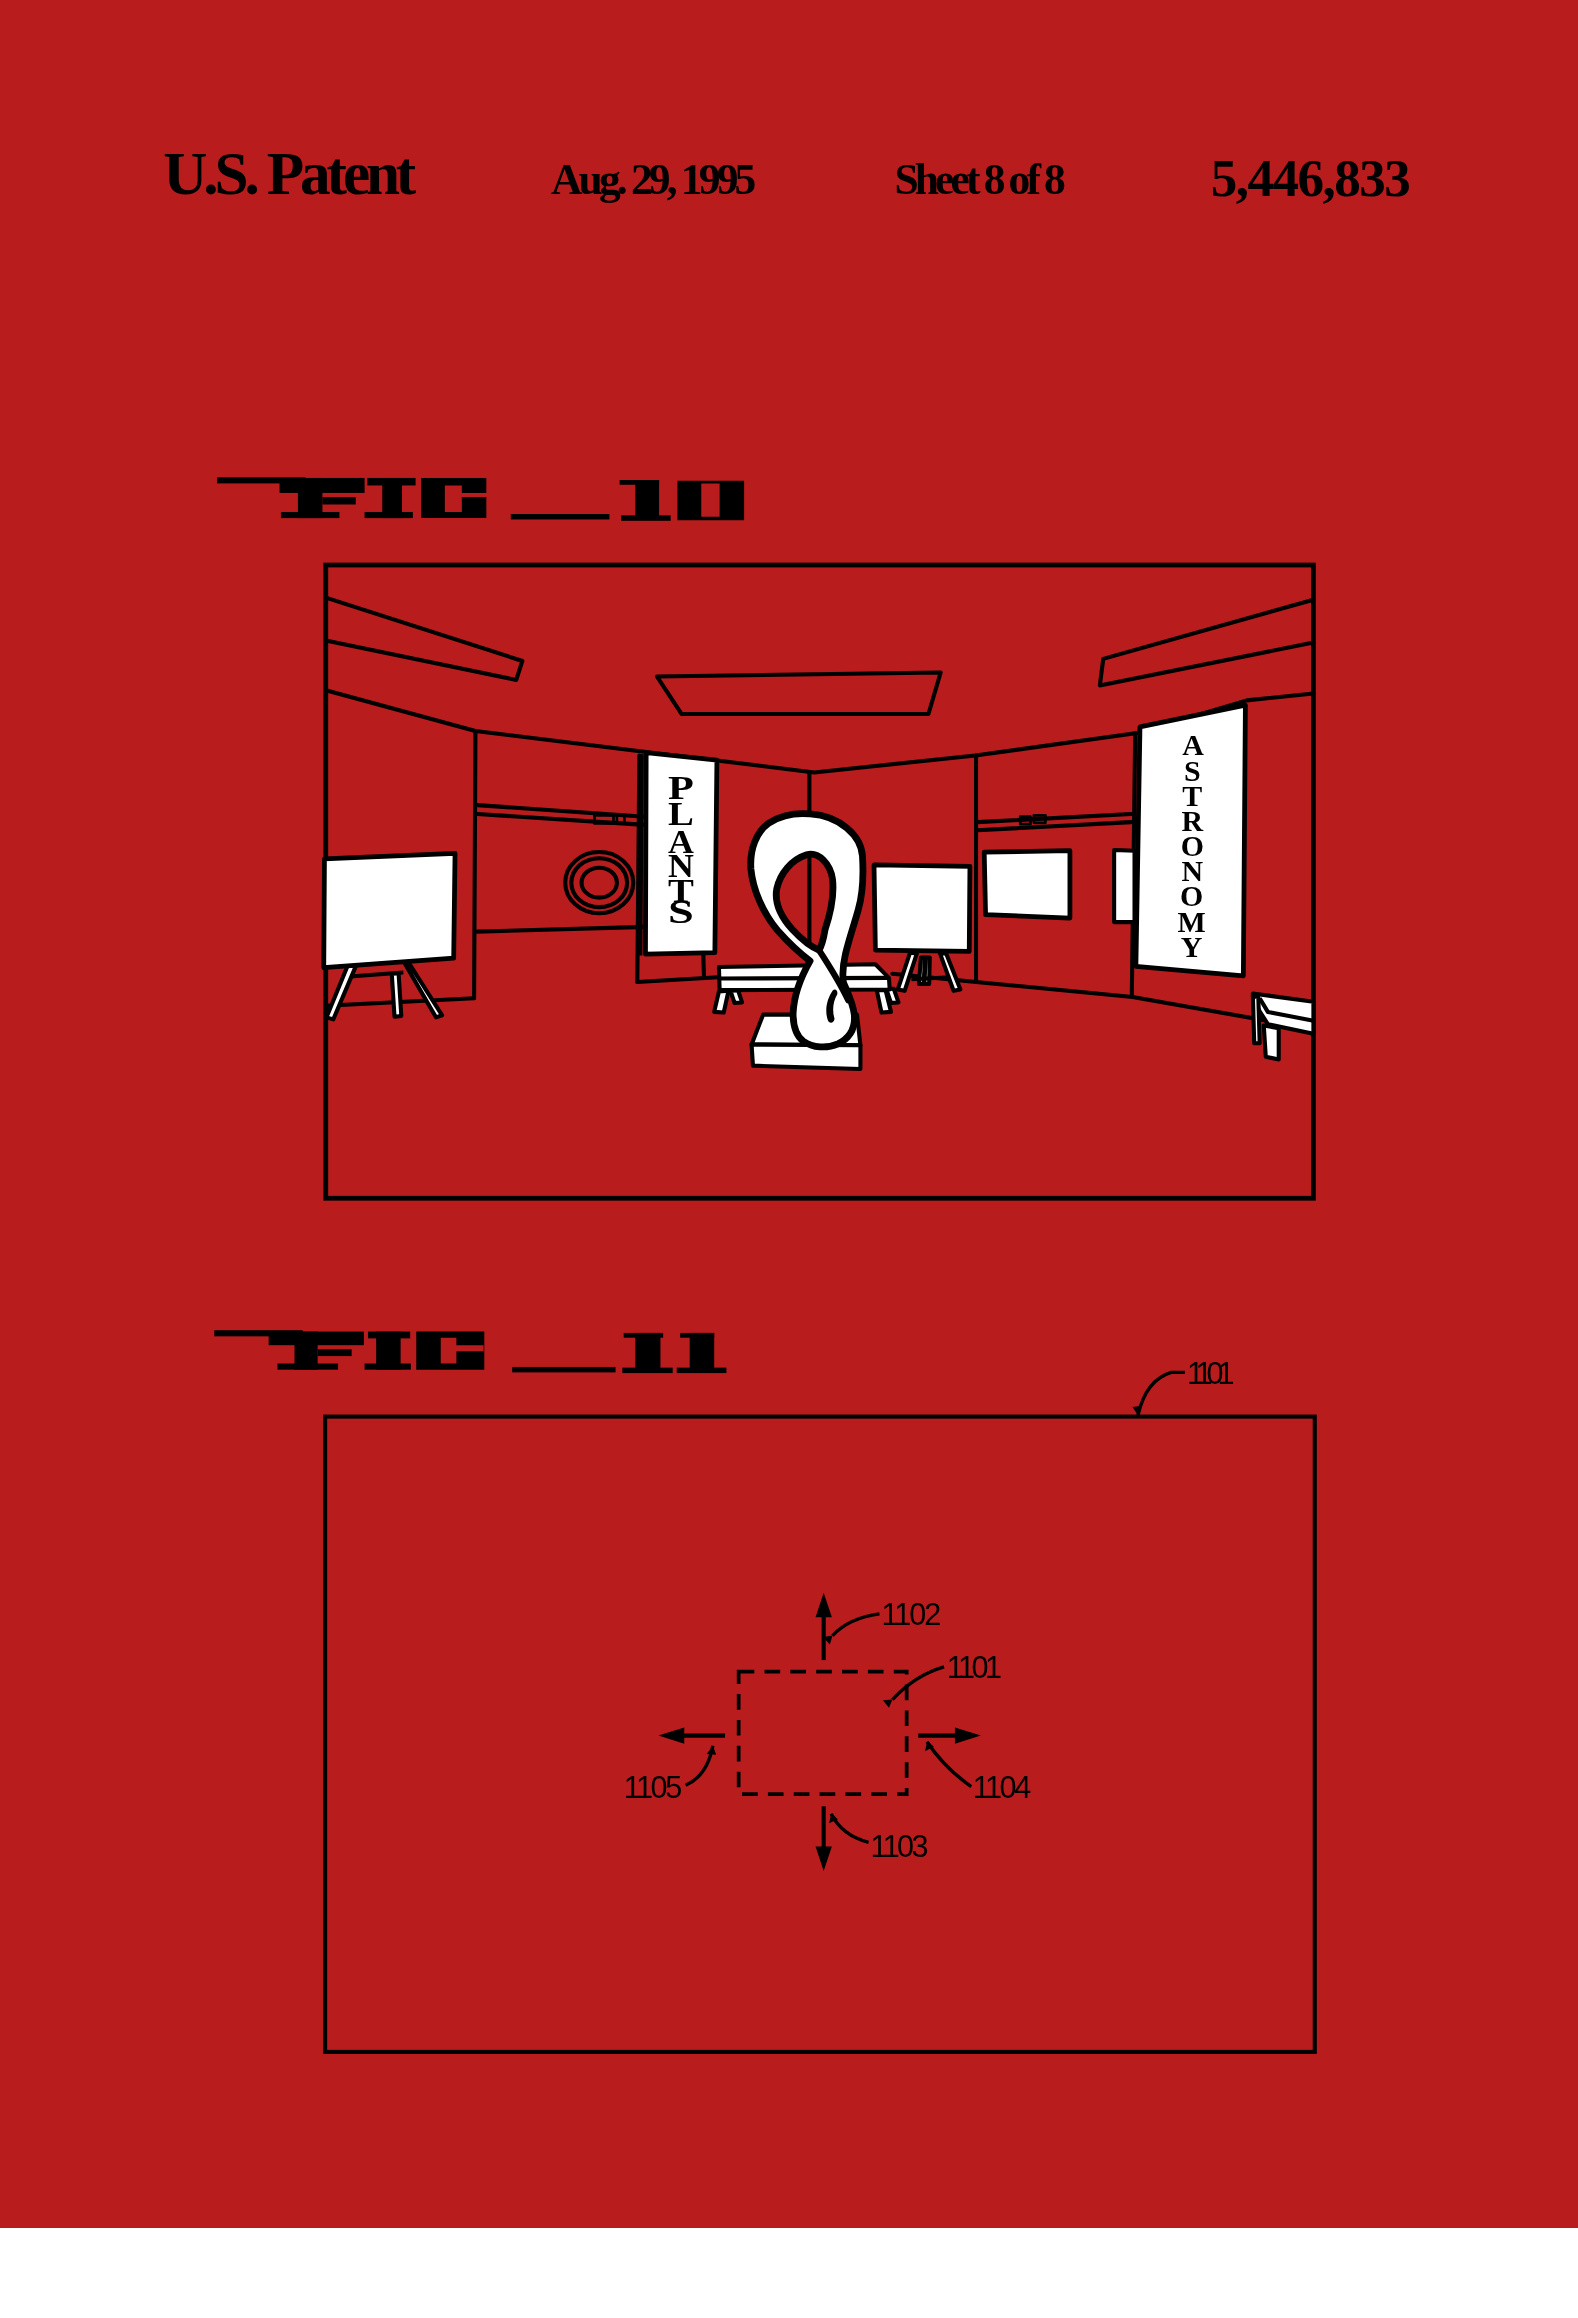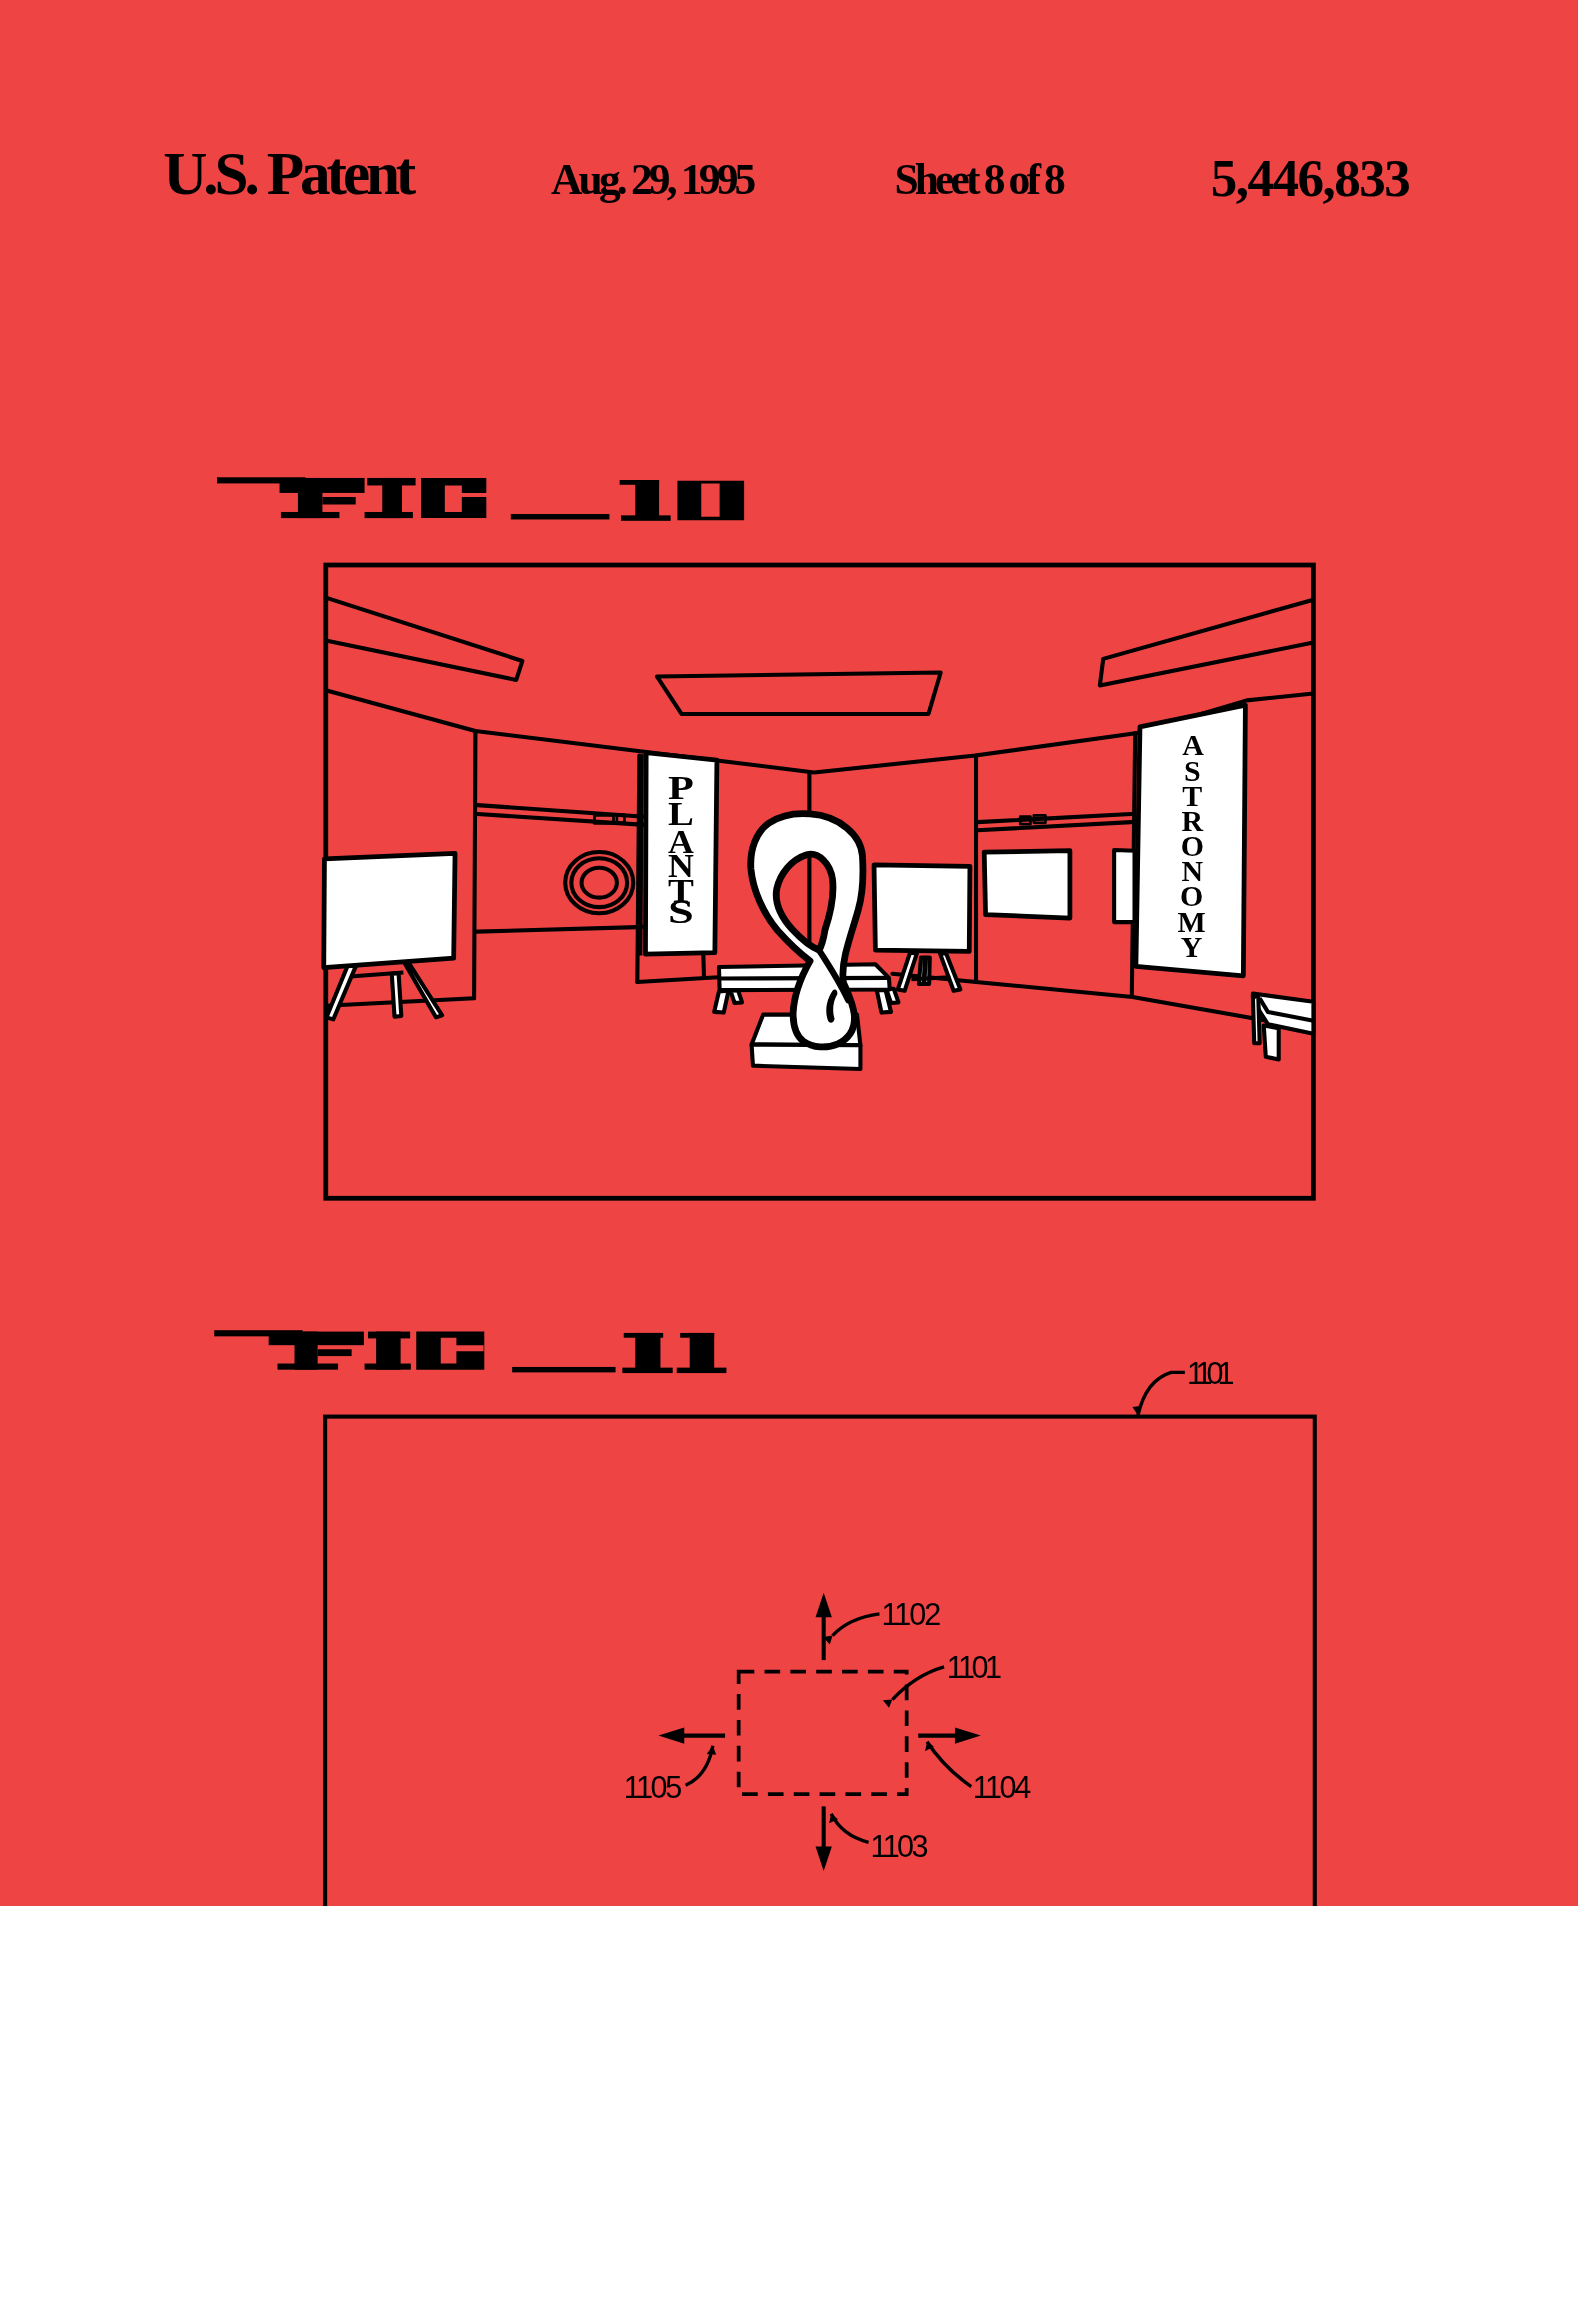--- a/index.html
+++ b/index.html
@@ -1,16 +1,16 @@
 <!DOCTYPE html>
 <html style="font-size:11px"><head>
 <meta charset="utf-8">
 <style>
   html,body{margin:0;padding:0;background:#fff;}
-  .page{position:relative;width:1578px;height:1906px;background:#ef4444;overflow:hidden;}
+  .page{position:relative;width:1578px;height:2228px;background:#b91c1c;overflow:hidden;}
   svg{position:absolute;left:0;top:0;}
 </style>
 </head>
 <body>
 <div class="page">
 <svg width="1578" height="2319" viewBox="0 0 2320 3408" fill="none" stroke="none">
 
   <g fill="#000" stroke="none" font-family="Liberation Serif,serif">
     <text x="240" y="285" font-size="90" font-weight="bold" textLength="372">U.S. Patent</text>
     <text x="810" y="285" font-size="64" font-weight="bold" textLength="302">Aug. 29, 1995</text>

